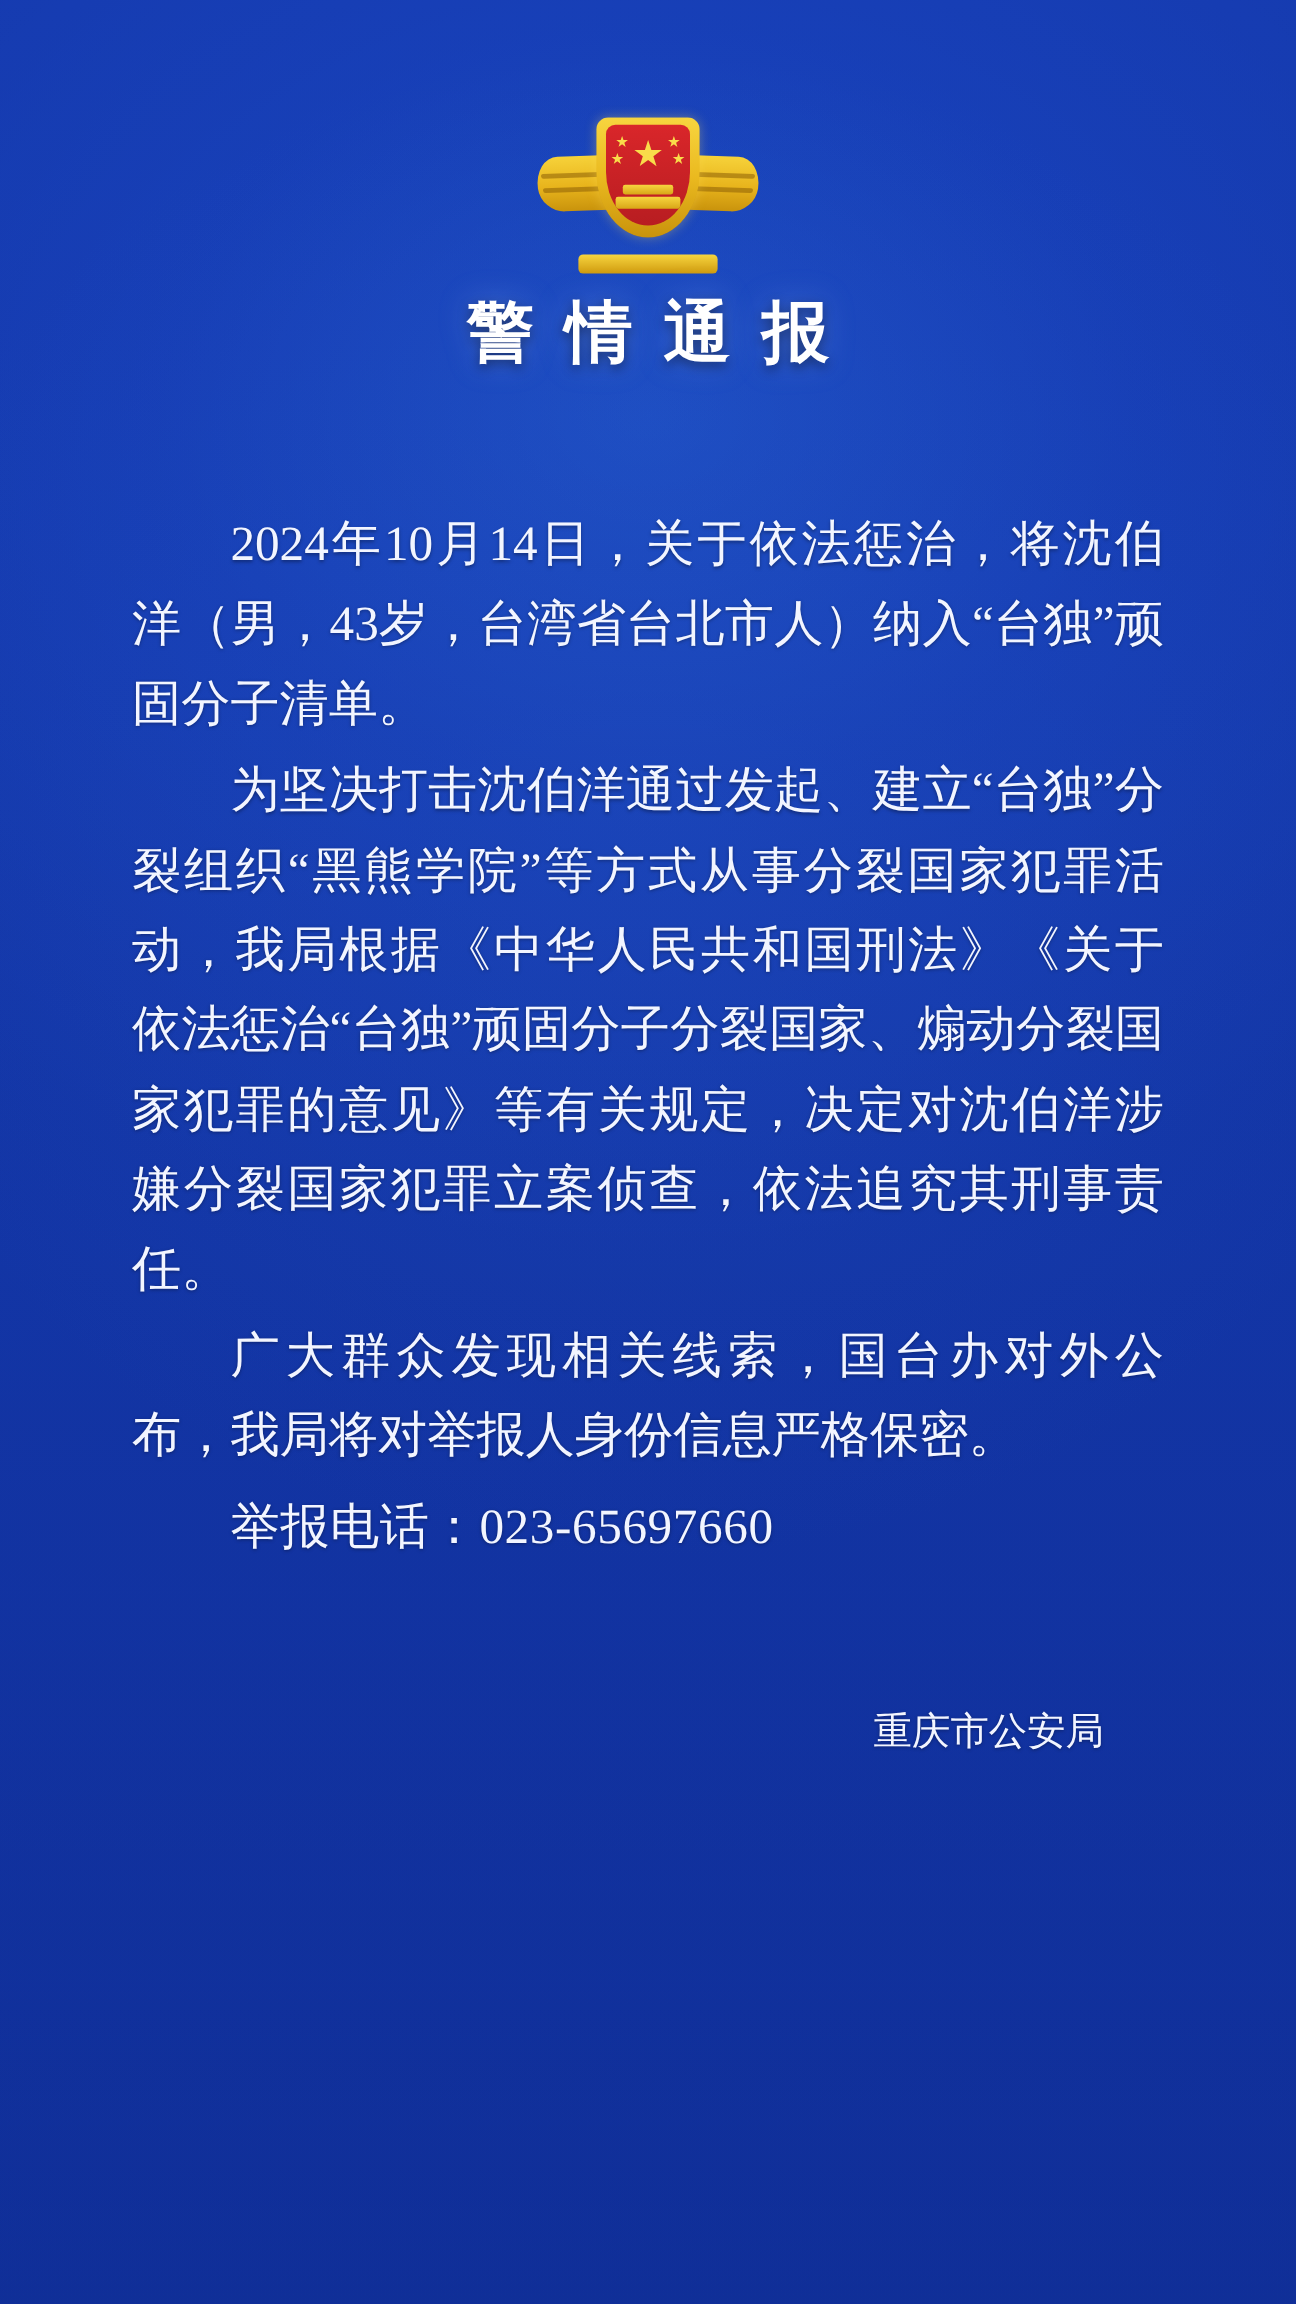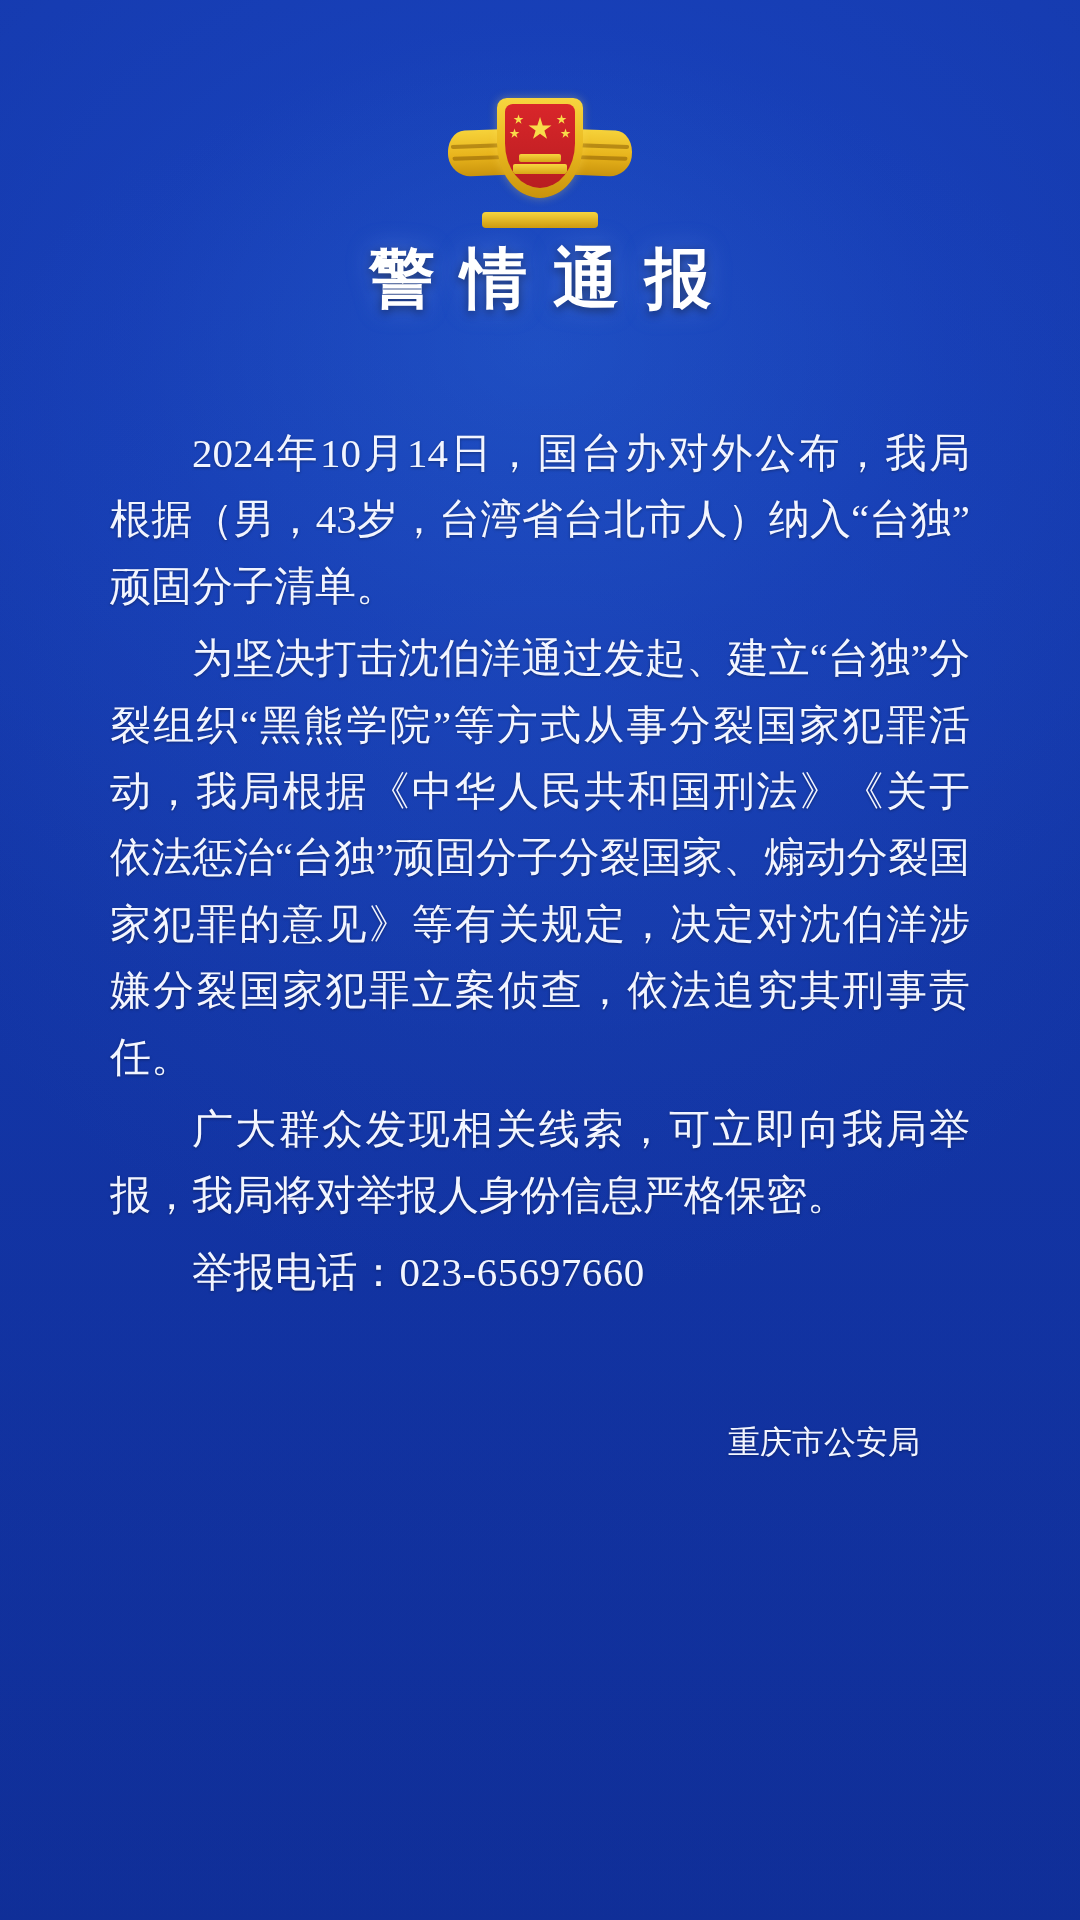--- a/index.html
+++ b/index.html
@@ -146,29 +146,29 @@
     background: linear-gradient(180deg,#f7d53f,#cf9a0e);
     border-radius: 4px;
   }
 
   
   .title {
     position: absolute;
     top: 248px;
     width: 100%;
     text-align: center;
-    font-size: 66px;
+    font-size: 56px;
     line-height: 1.1;
     letter-spacing: 26px;
     text-indent: 26px;
     font-weight: 700;
     color: #ffffff;
     text-shadow: 0 3px 10px rgba(0,0,0,0.45), 0 0 26px rgba(150,185,255,0.35);
     z-index: 3;
-    font-family: Liberation Mono, monospace;
+    font-family: Liberation Serif, serif;
   }
 
   
   .body-text {
     position: absolute;
     top: 420px;
     left: 110px;
     right: 110px;
     z-index: 3;
     color: #f2f5ff;
@@ -224,23 +224,23 @@
           <div class="bar"></div>
         </div>
       </div>
       <div class="emblem-base"></div>
     </div>
   </div>
 
   <div class="title">警情通报</div>
 
   <div class="body-text">
-    <p>2024年10月14日，国台办对外公布，我局根据（男，43岁，台湾省台北市人）纳入“台独”顽固分子清单。</p>
+    <p>2024年10月14日，关于依法惩治，将沈伯洋（男，43岁，台湾省台北市人）纳入“台独”顽固分子清单。</p>
     <p>为坚决打击沈伯洋通过发起、建立“台独”分裂组织“黑熊学院”等方式从事分裂国家犯罪活动，我局根据《中华人民共和国刑法》《关于依法惩治“台独”顽固分子分裂国家、煽动分裂国家犯罪的意见》等有关规定，决定对沈伯洋涉嫌分裂国家犯罪立案侦查，依法追究其刑事责任。</p>
-    <p>广大群众发现相关线索，可立即向我局举报，我局将对举报人身份信息严格保密。</p>
+    <p>广大群众发现相关线索，国台办对外公布，我局将对举报人身份信息严格保密。</p>
     <div class="contact-block">
       <p class="contact-line">举报电话：023-65697660</p>
     </div>
   </div>
 
   <div class="signature">
     <div>重庆市公安局</div>
   </div>
 
 </div>

